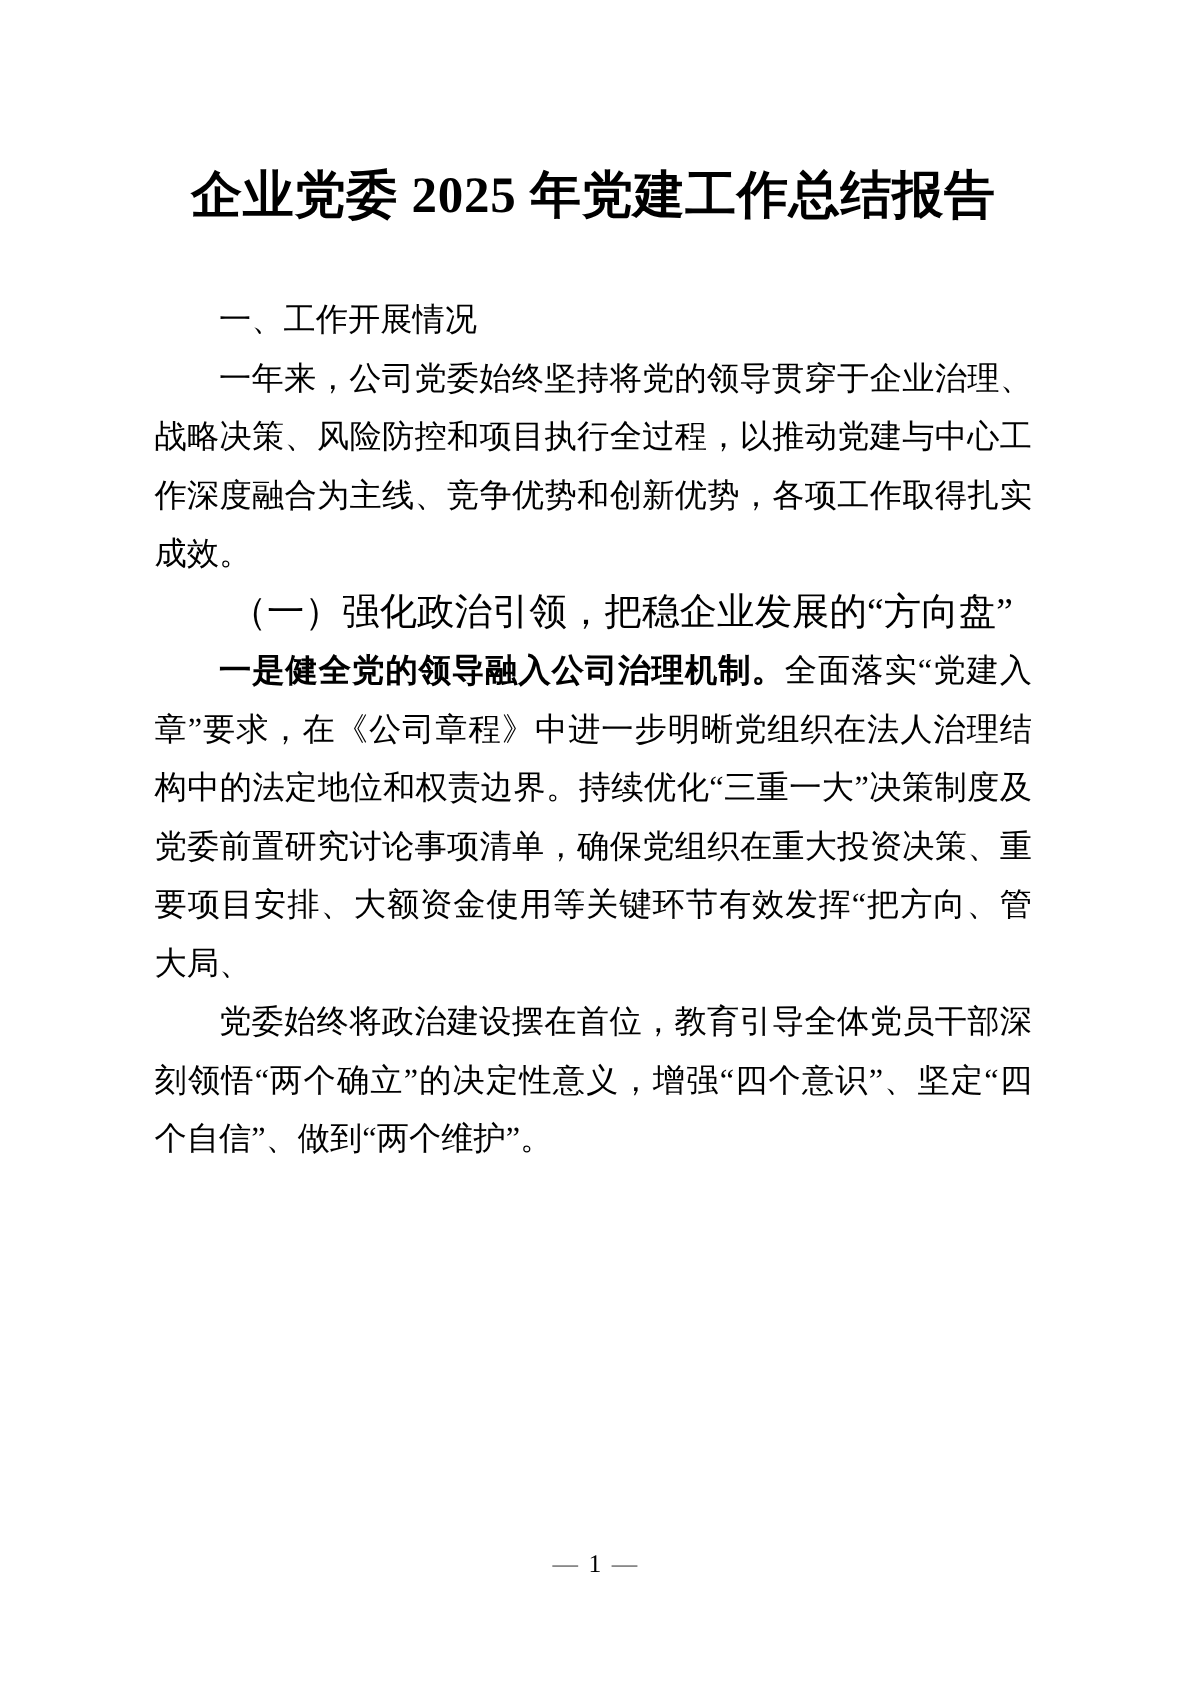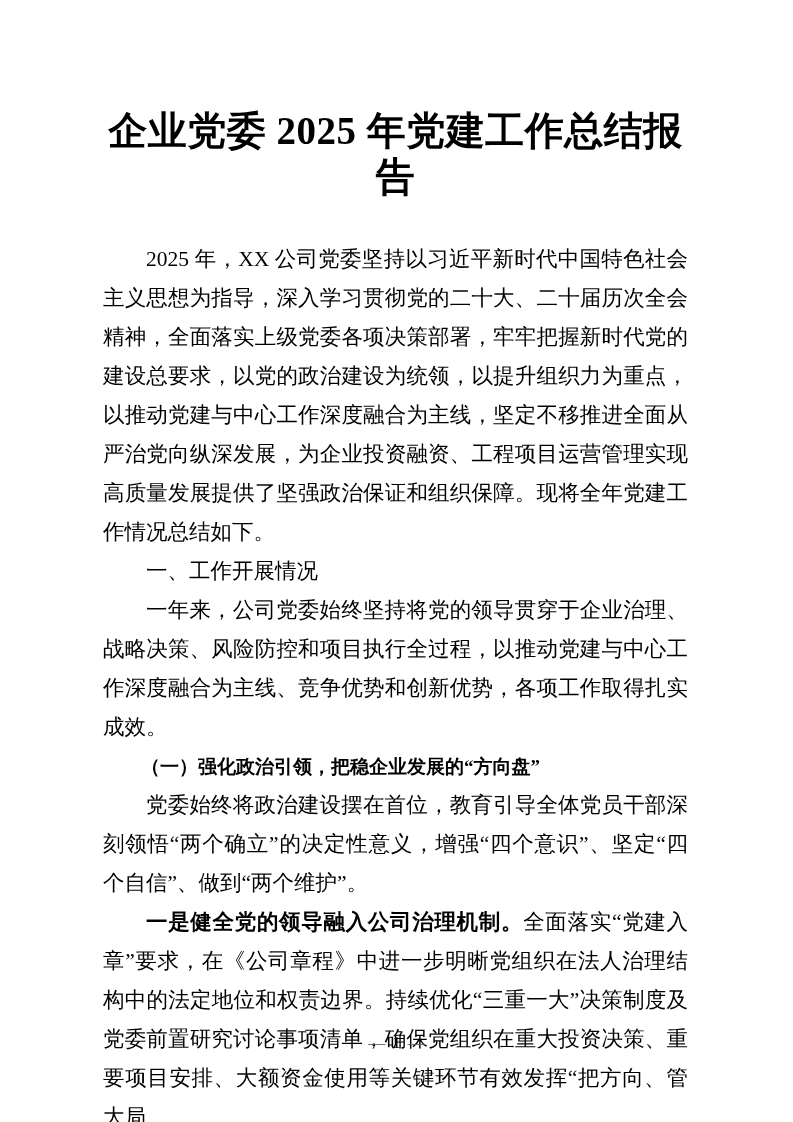--- a/index.html
+++ b/index.html
@@ -17,21 +17,21 @@
     font-family: "Liberation Serif", "DejaVu Serif", serif;
   }
   .content {
     position: absolute;
     left: 103px;
     top: 108px;
     width: 585px;
   }
   .doc-title {
     margin: 0 0 40px 0;
-    font-size: 39px;
+    font-size: 34px;
     line-height: 46px;
     font-weight: 700;
     text-align: center;
     letter-spacing: 0.5px;
   }
   .body-para {
     margin: 0;
     font-size: 21.5px;
     line-height: 39px;
     text-align: justify;
@@ -41,24 +41,24 @@
   .heading-hei {
     margin: 0;
     font-size: 21.5px;
     line-height: 39px;
     text-indent: 2em;
     font-weight: 400;
     font-family: "Liberation Sans", "DejaVu Sans", sans-serif;
   }
   .heading-kai {
     margin: 0;
-    font-size: 19px;
+    font-size: 25px;
     line-height: 39px;
     text-indent: 2em;
-    font-weight: 700;
+    font-weight: 400;
   }
   .lead-bold {
     font-weight: 700;
   }
   .page-footer {
     position: absolute;
     left: 0;
     right: 0;
     top: 1032px;
     text-align: center;
@@ -74,30 +74,29 @@
   }
 </style>
 </head>
 <body>
 
 <div class="page">
   <div class="content">
 
     <h1 class="doc-title">企业党委 2025 年党建工作总结报告</h1>
 
-    <p class="body-para">2025 年，XX 公司党委坚持以习近平新时代中国特色社会主义思想为指导，深入学习贯彻党的二十大、二十届历次全会精神，全面落实上级党委各项决策部署，牢牢把握新时代党的建设总要求，以党的政治建设为统领，以提升组织力为重点，以推动党建与中心工作深度融合为主线，坚定不移推进全面从严治党向纵深发展，为企业投资融资、工程项目运营管理实现高质量发展提供了坚强政治保证和组织保障。现将全年党建工作情况总结如下。</p>
 
     <h2 class="heading-hei">一、工作开展情况</h2>
 
     <p class="body-para">一年来，公司党委始终坚持将党的领导贯穿于企业治理、战略决策、风险防控和项目执行全过程，以推动党建与中心工作深度融合为主线、竞争优势和创新优势，各项工作取得扎实成效。</p>
 
     <h3 class="heading-kai">（一）强化政治引领，把稳企业发展的“方向盘”</h3>
 
+    <p class="body-para"><span class="lead-bold">一是健全党的领导融入公司治理机制。</span><span>全面落实“党建入章”要求，在《公司章程》中进一步明晰党组织在法人治理结构中的法定地位和权责边界。持续优化“三重一大”决策制度及党委前置研究讨论事项清单，确保党组织在重大投资决策、重要项目安排、大额资金使用等关键环节有效发挥“把方向、管大局、</span></p>
+
     <p class="body-para">党委始终将政治建设摆在首位，教育引导全体党员干部深刻领悟“两个确立”的决定性意义，增强“四个意识”、坚定“四个自信”、做到“两个维护”。</p>
-
-    <p class="body-para"><span class="lead-bold">一是健全党的领导融入公司治理机制。</span><span>全面落实“党建入章”要求，在《公司章程》中进一步明晰党组织在法人治理结构中的法定地位和权责边界。持续优化“三重一大”决策制度及党委前置研究讨论事项清单，确保党组织在重大投资决策、重要项目安排、大额资金使用等关键环节有效发挥“把方向、管大局、</span></p>
 
   </div>
 
   <div class="page-footer">
     <span class="dash">—</span><span class="num">1</span><span class="dash">—</span>
   </div>
 </div>
 
 </body></html>

